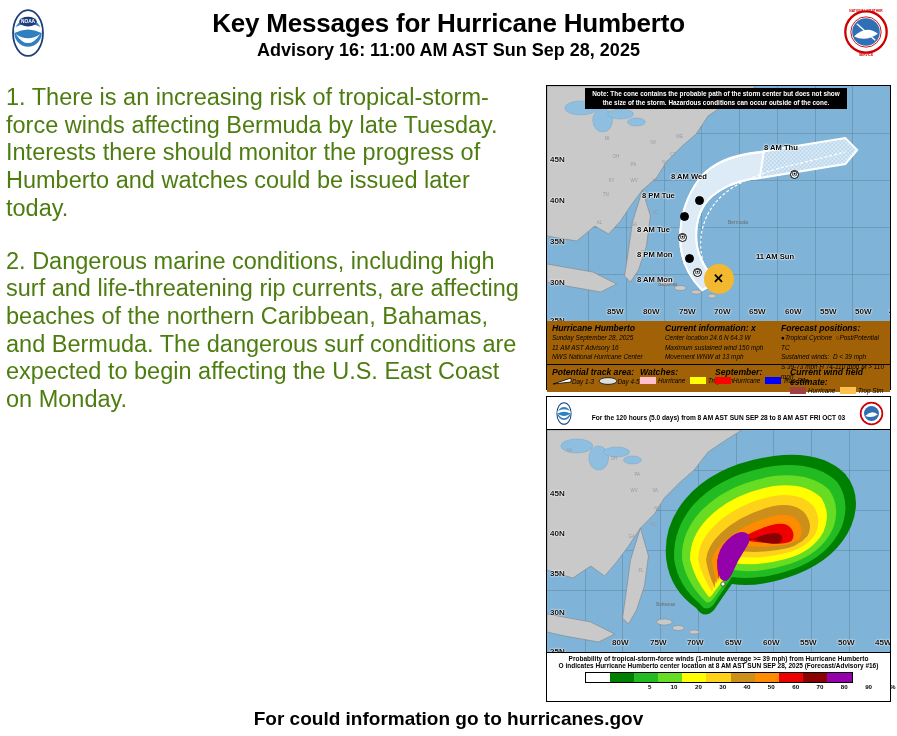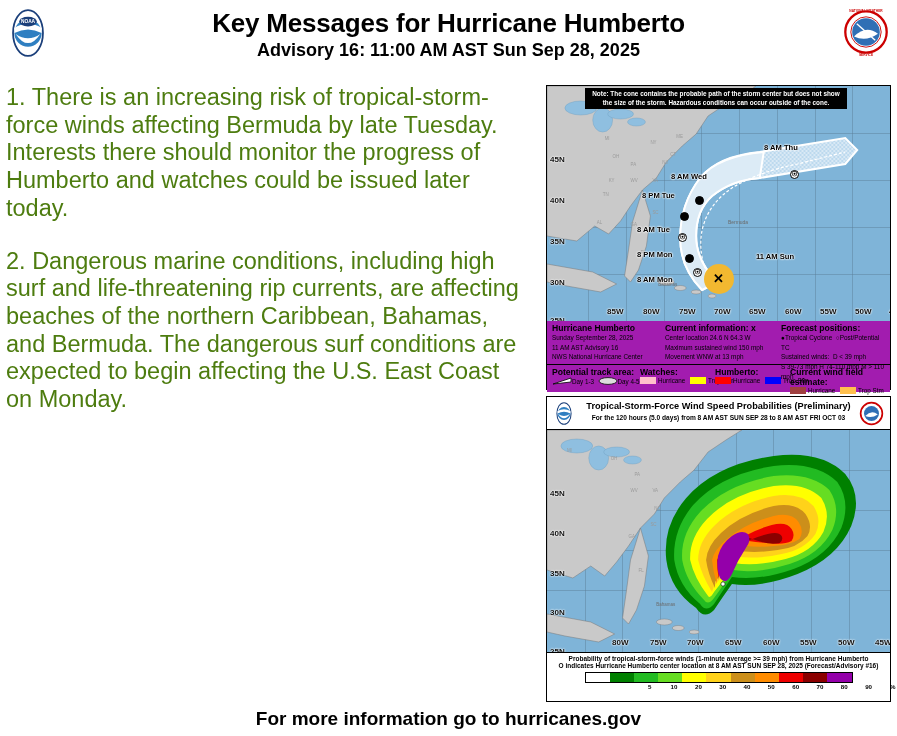--- a/index.html
+++ b/index.html
@@ -75,21 +75,21 @@
 
   
   .tracklab { position:absolute; font-size:7.6px; font-weight:bold; color:#000;
               text-shadow:0 0 2px #fff,0 0 2px #fff,0 0 2px #fff; z-index:7; white-space:nowrap;padding-left:12px;}
   .tcdot { position:absolute; width:9px; height:9px; border-radius:50%;
            background:#fff; border:1.4px solid #000; z-index:8;
            font-size:6px; font-weight:bold; color:#000; text-align:center; line-height:6.5px; }
   .tcdot.filled { background:#000; color:#fff; }
 
   
-  .legend { position:relative; width:100%; background:#a21caf; }
+  .legend { position:relative; width:100%; background:#a16207;font-style:italic; }
   .legrow1 { position:relative; height:44px; border-bottom:1px solid #000; }
   .legrow2 { position:relative; height:27px; }
   .legcol { position:absolute; top:2px; }
   .leg-h { font-size:8.6px; font-weight:bold; color:#000; }
   .leg-l { font-size:6.4px; color:#000; line-height:1.52; }
   .swatch { display:inline-block; width:16px; height:7px; vertical-align:-1px; margin-right:2px;}
   .leg-s { font-size:6.3px; color:#000; }
 
   
   .problegend { position:relative; width:100%; background:#fff; }
@@ -287,21 +287,21 @@
           </div>
         </div>
         <div class="legcol" style="left:93px;">
           <div class="leg-h">Watches:</div>
           <div class="leg-s">
             <span class="swatch" style="background:#ffc0cb"></span><span>Hurricane</span>
             <span class="swatch" style="background:#ffff00;margin-left:3px"></span><span>Trop Stm</span>
           </div>
         </div>
         <div class="legcol" style="left:168px;">
-          <div class="leg-h">Humberto:</div>
+          <div class="leg-h">September:</div>
           <div class="leg-s">
             <span class="swatch" style="background:#ff0000"></span><span>Hurricane</span>
             <span class="swatch" style="background:#0000ff;margin-left:3px"></span><span>Trop Stm</span>
           </div>
         </div>
         <div class="legcol" style="left:243px;">
           <div class="leg-h">Current wind field estimate:</div>
           <div class="leg-s">
             <span class="swatch" style="background:#a04040"></span><span>Hurricane</span>
             <span class="swatch" style="background:#ffc04d;margin-left:3px"></span><span>Trop Stm</span>
@@ -313,21 +313,20 @@
 
   <div class="panel2">
 
     <div class="maphead">
       <svg class="noaa-s" viewBox="0 0 100 120">
         <ellipse cx="50" cy="60" rx="34" ry="52" fill="#fff" stroke="#1b3f7a" stroke-width="5"></ellipse>
         <circle cx="50" cy="60" r="31" fill="#2f7fc1"></circle>
         <path d="M19 48 Q50 30 81 48 L81 60 Q50 44 19 60 Z" fill="#fff"></path>
         <path d="M22 62 Q50 104 78 62 Q50 82 22 62 Z" fill="#fff"></path>
       </svg>
-      <div class="mh-title">Tropical-Storm-Force Wind Speed Probabilities (Preliminary)</div>
       <div class="mh-sub">For the 120 hours (5.0 days) from 8 AM AST SUN SEP 28 to 8 AM AST FRI OCT 03</div>
       <svg class="nws-s" viewBox="0 0 100 112">
         <circle cx="50" cy="56" r="45" fill="#fff" stroke="#cc0000" stroke-width="7"></circle>
         <circle cx="50" cy="56" r="31" fill="#2f6fb5"></circle>
         <path d="M24 66 Q50 40 76 60 Q50 78 24 66 Z" fill="#fff"></path>
       </svg>
     </div>
 
     <div class="mapbody" style="height:222px;">
       <div class="grid-v" style="left:11%"></div>
@@ -429,14 +428,14 @@
         <span style="left:69.7%">50</span>
         <span style="left:78.8%">60</span>
         <span style="left:87.9%">70</span>
         <span style="left:96.9%">80</span>
         <span style="left:106%">90</span>
         <span style="left:115%">%</span>
       </div>
     </div>
   </div>
 
-  <div class="footer">For more information go to hurricanes.gov</div>
+  <div class="footer">For could information go to hurricanes.gov</div>
 </div>
 
 </body></html>

